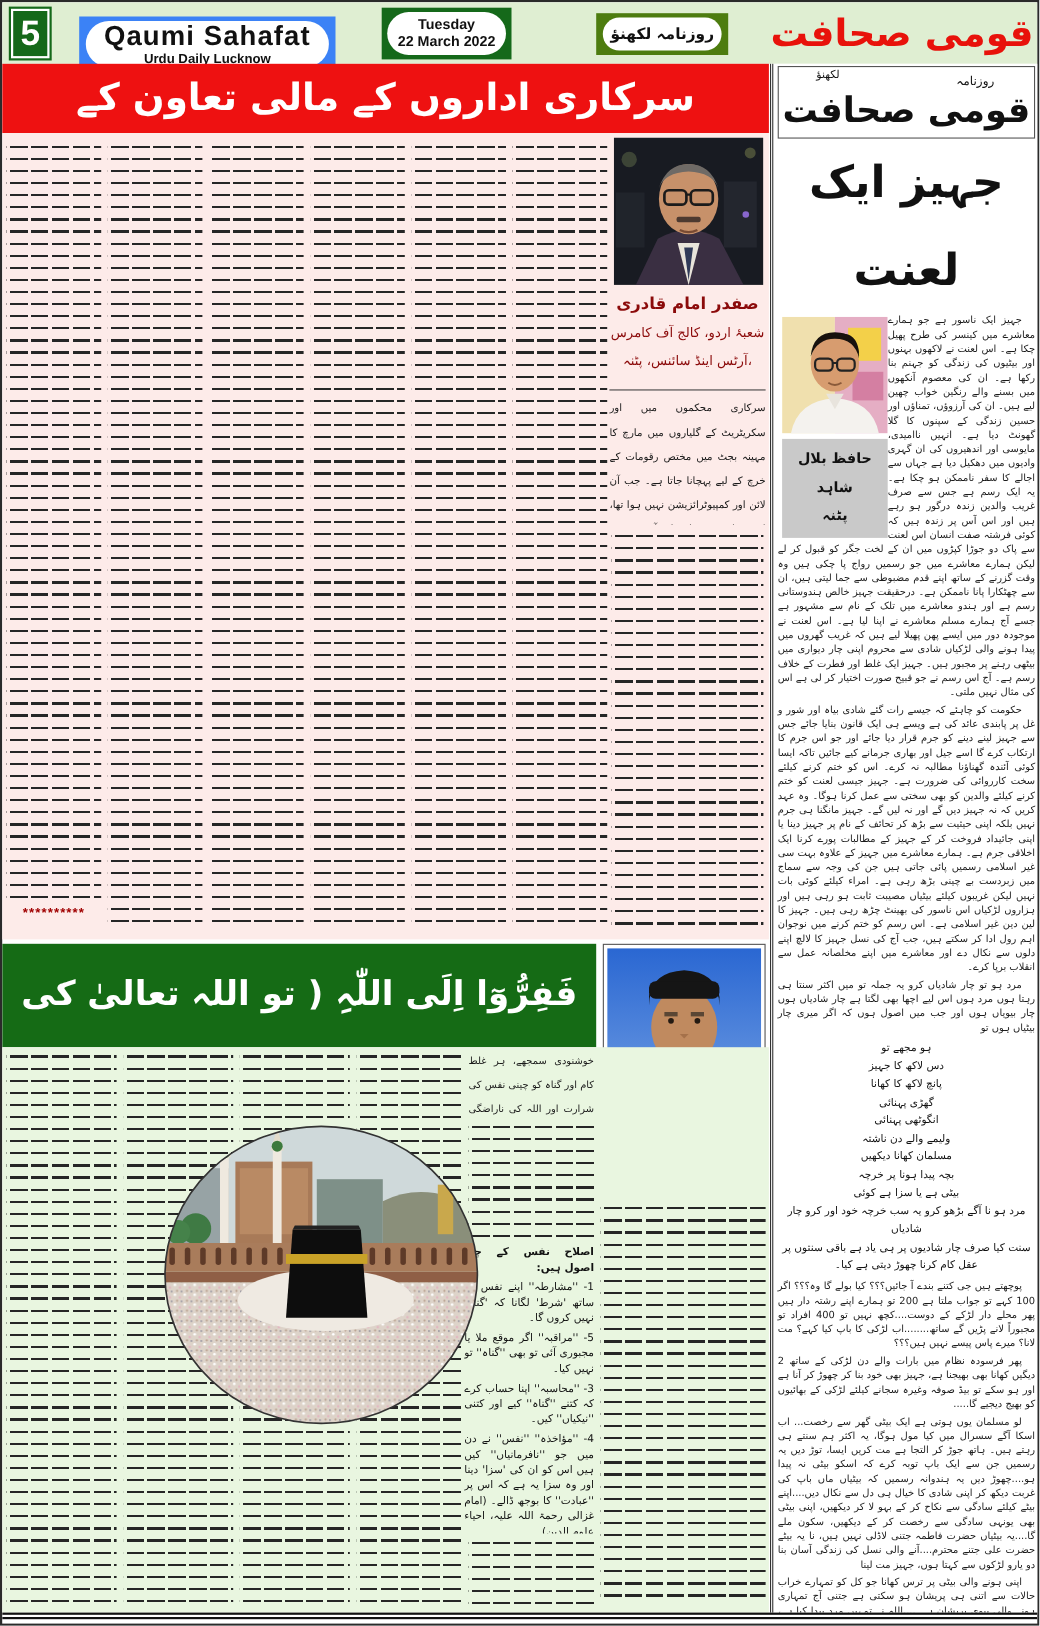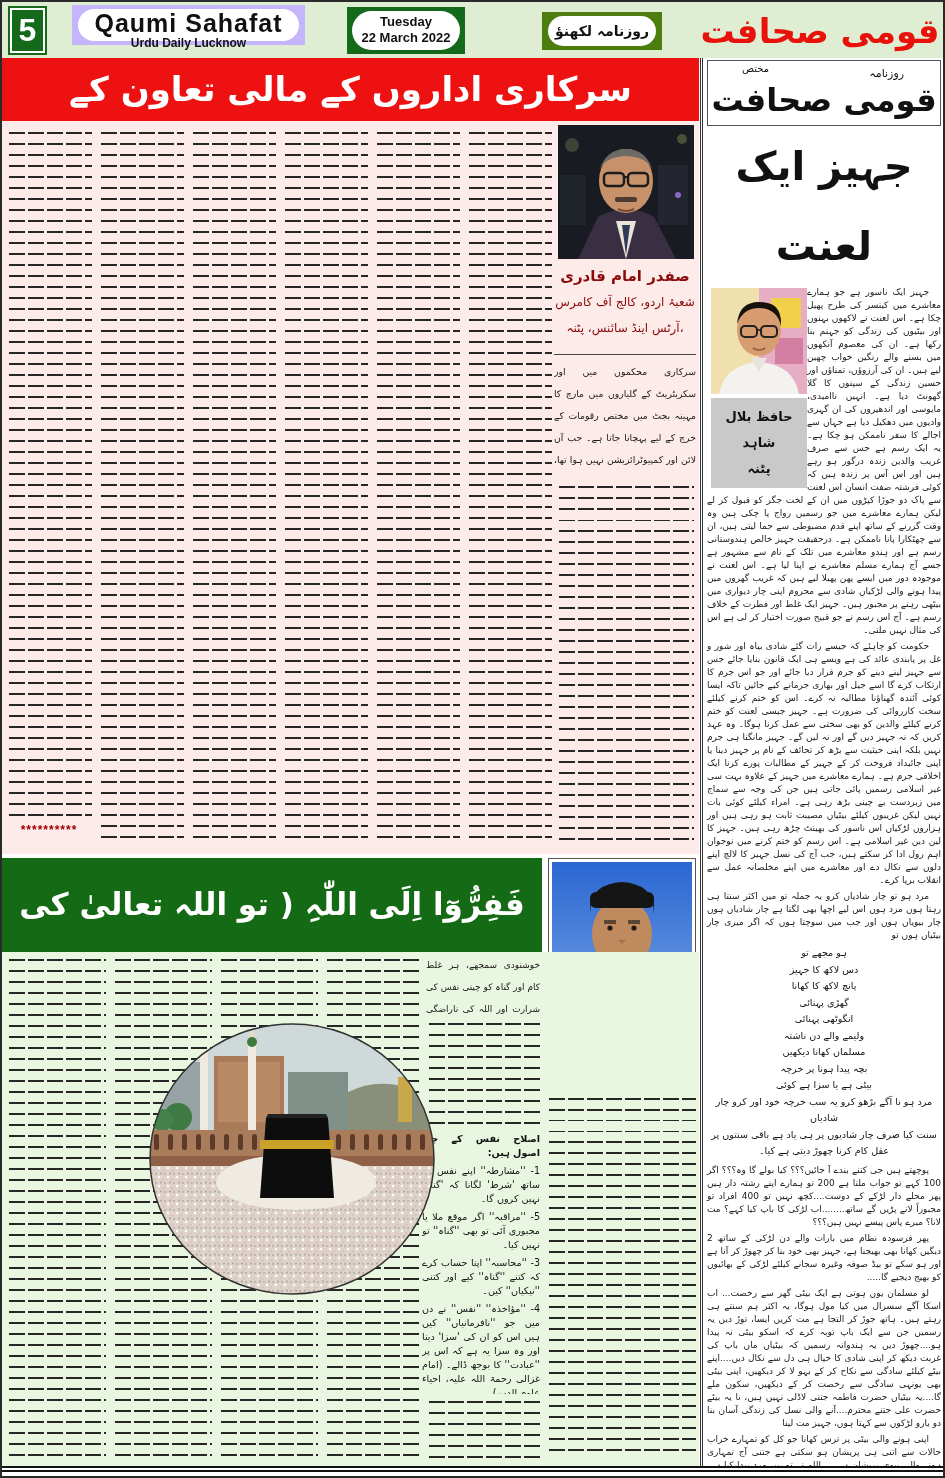--- a/index.html
+++ b/index.html
@@ -1,21 +1,21 @@
 <!DOCTYPE html>
 <html lang="ur"><head>
 <meta charset="utf-8">
 <style>
   html,body{margin:0;padding:0;background:#fff;}
   .page{position:relative;width:945px;height:1478px;background:#fff;border:2px solid #2a2a2a;box-sizing:border-box;overflow:hidden;font-family:"DejaVu Sans",sans-serif;}
   .abs{position:absolute;box-sizing:border-box;}
   
   .hdr{left:0;top:0;width:941px;height:56px;background:#dfeeD2;}
   .pagenum{left:8px;top:6px;width:35px;height:45px;background:#15691a;border:2px solid #fff;box-shadow:0 0 0 2px #15691a;color:#fff;font:bold 32px/41px "Liberation Sans",sans-serif;text-align:center;}
-  .redbox{left:70px;top:3px;width:233px;height:40px;background:#c4b5fd;padding:4px 6px;}
+  .redbox{left:70px;top:13px;width:233px;height:50px;background:#3b82f6;padding:4px 6px;}
   .redbox .pill{width:100%;height:100%;background:#fff;border-radius:24px;text-align:center;}
   .mast-en{font:bold 25px/28px "Liberation Sans",sans-serif;color:#111;letter-spacing:1px;}
   .mast-sub{font:bold 12px/13px "Liberation Sans",sans-serif;color:#111;}
   .datebox{left:345px;top:5px;width:118px;height:47px;background:#15691a;padding:4px 5px;}
   .datebox .pill{width:100%;height:100%;background:#fff;border-radius:20px;text-align:center;padding-top:3px;box-sizing:border-box;}
   .date1{font:bold 13px/16px "Liberation Sans",sans-serif;color:#111;}
   .date2{font:bold 13px/15px "Liberation Sans",sans-serif;color:#111;}
   .rozpill{left:540px;top:10px;width:120px;height:38px;background:#4d7c0f;padding:4px 6px;}
   .rozpill .pill{width:100%;height:100%;background:#fff;border-radius:16px;text-align:center;font:bold 14px/30px "DejaVu Sans",sans-serif;color:#111;direction:rtl;}
   .mast-ur{left:698px;top:4px;width:240px;height:50px;color:#e8120b;font-weight:bold;font-size:34px;line-height:50px;text-align:center;direction:rtl;}
@@ -223,21 +223,21 @@
           <rect x="112" y="118" width="74" height="9" fill="#c9a227"></rect>
           <polygon points="118,96 180,96 178,92 120,92" fill="#222"></polygon>
         </g>
         <ellipse cx="144" cy="137" rx="142" ry="135" fill="none" stroke="#333" stroke-width="1.5"></ellipse>
       </svg>
     </div>
   </div>
 
   <div class="abs rightcol">
     <div class="r-mast">
-      <div class="small-l">مختص</div>
+      <div class="small-l">لکھنؤ</div>
       <div class="small-r">روزنامہ</div>
       <div class="big">قومی صحافت</div>
     </div>
     <div class="r-head">جہیز ایک لعنت</div>
     <div class="r-body">
       <div class="floatbox">
         <svg width="96" height="106" viewBox="0 0 96 106">
           <rect width="48" height="106" fill="#f0e0ae"></rect>
             <rect x="48" width="48" height="106" fill="#e5aec4"></rect>
           <rect x="60" y="10" width="30" height="30" fill="#f3d049"></rect>
@@ -252,21 +252,21 @@
           <line x1="46" y1="42" x2="50" y2="42" stroke="#222" stroke-width="1.6"></line>
           <path d="M42 60 Q48 64 54 60" stroke="#8a5a3a" stroke-width="1.6" fill="none"></path>
         </svg>
         <div class="bilal-cap">
           <div>حافظ بلال شاہد</div>
           <div>پٹنہ</div>
         </div>
       </div>
       <p>جہیز ایک ناسور ہے جو ہمارے معاشرے میں کینسر کی طرح پھیل چکا ہے۔ اس لعنت نے لاکھوں بہنوں اور بیٹیوں کی زندگی کو جہنم بنا رکھا ہے۔ ان کی معصوم آنکھوں میں بسنے والے رنگین خواب چھین لیے ہیں۔ ان کی آرزوؤں، تمناؤں اور حسین زندگی کے سپنوں کا گلا گھونٹ دیا ہے۔ انہیں ناامیدی، مایوسی اور اندھیروں کی ان گہری وادیوں میں دھکیل دیا ہے جہاں سے اجالے کا سفر ناممکن ہو چکا ہے۔ یہ ایک رسم ہے جس سے صرف غریب والدین زندہ درگور ہو رہے ہیں اور اس آس پر زندہ ہیں کہ کوئی فرشتہ صفت انسان اس لعنت سے پاک دو جوڑا کپڑوں میں ان کے لخت جگر کو قبول کر لے لیکن ہمارے معاشرے میں جو رسمیں رواج پا چکی ہیں وہ وقت گزرنے کے ساتھ اپنے قدم مضبوطی سے جما لیتی ہیں، ان سے چھٹکارا پانا ناممکن ہے۔ درحقیقت جہیز خالص ہندوستانی رسم ہے اور ہندو معاشرے میں تلک کے نام سے مشہور ہے جسے آج ہمارے مسلم معاشرے نے اپنا لیا ہے۔ اس لعنت نے موجودہ دور میں ایسے پھن پھیلا لیے ہیں کہ غریب گھروں میں پیدا ہونے والی لڑکیاں شادی سے محروم اپنی چار دیواری میں بیٹھی رہنے پر مجبور ہیں۔ جہیز ایک غلط اور فطرت کے خلاف رسم ہے۔ آج اس رسم نے جو قبیح صورت اختیار کر لی ہے اس کی مثال نہیں ملتی۔</p>
       <p>حکومت کو چاہئے کہ جیسے رات گئے شادی بیاہ اور شور و غل پر پابندی عائد کی ہے ویسے ہی ایک قانون بنایا جائے جس سے جہیز لینے دینے کو جرم قرار دیا جائے اور جو اس جرم کا ارتکاب کرے گا اسے جیل اور بھاری جرمانے کیے جائیں تاکہ ایسا کوئی آئندہ گھناؤنا مطالبہ نہ کرے۔ اس کو ختم کرنے کیلئے سخت کارروائی کی ضرورت ہے۔ جہیز جیسی لعنت کو ختم کرنے کیلئے والدین کو بھی سختی سے عمل کرنا ہوگا۔ وہ عہد کریں کہ نہ جہیز دیں گے اور نہ لیں گے۔ جہیز مانگنا ہی جرم نہیں بلکہ اپنی حیثیت سے بڑھ کر تحائف کے نام پر جہیز دینا یا اپنی جائیداد فروخت کر کے جہیز کے مطالبات پورے کرنا ایک اخلاقی جرم ہے۔ ہمارے معاشرے میں جہیز کے علاوہ بہت سی غیر اسلامی رسمیں پائی جاتی ہیں جن کی وجہ سے سماج میں زبردست بے چینی بڑھ رہی ہے۔ امراء کیلئے کوئی بات نہیں لیکن غریبوں کیلئے بیٹیاں مصیبت ثابت ہو رہی ہیں اور ہزاروں لڑکیاں اس ناسور کی بھینٹ چڑھ رہی ہیں۔ جہیز کا لین دین غیر اسلامی ہے۔ اس رسم کو ختم کرنے میں نوجوان اہم رول ادا کر سکتے ہیں، جب آج کی نسل جہیز کا لالچ اپنے دلوں سے نکال دے اور معاشرے میں اپنے مخلصانہ عمل سے انقلاب برپا کرے۔</p>
-      <p>مرد ہو تو چار شادیاں کرو یہ جملہ تو میں اکثر سنتا ہی رہتا ہوں مرد ہوں اس لیے اچھا بھی لگتا ہے چار شادیاں ہوں چار بیویاں ہوں اور جب میں سوچتا ہوں کہ اگر میری چار بیٹیاں ہوں تو</p>
+      <p>مرد ہو تو چار شادیاں کرو یہ جملہ تو میں اکثر سنتا ہی رہتا ہوں مرد ہوں اس لیے اچھا بھی لگتا ہے چار شادیاں ہوں چار بیویاں ہوں اور جب میں اصول ہوں کہ اگر میری چار بیٹیاں ہوں تو</p>
       <div class="dowry-list">
         <div>ہو مجھے تو</div>
         <div>دس لاکھ کا جہیز</div>
         <div>پانچ لاکھ کا کھانا</div>
         <div>گھڑی پہنائی</div>
         <div>انگوٹھی پہنائی</div>
         <div>ولیمے والے دن ناشتہ</div>
         <div>مسلمان کھانا دیکھیں</div>
         <div>بچہ پیدا ہونا پر خرچہ</div>
         <div>بیٹی ہے یا سزا ہے کوئی</div>

